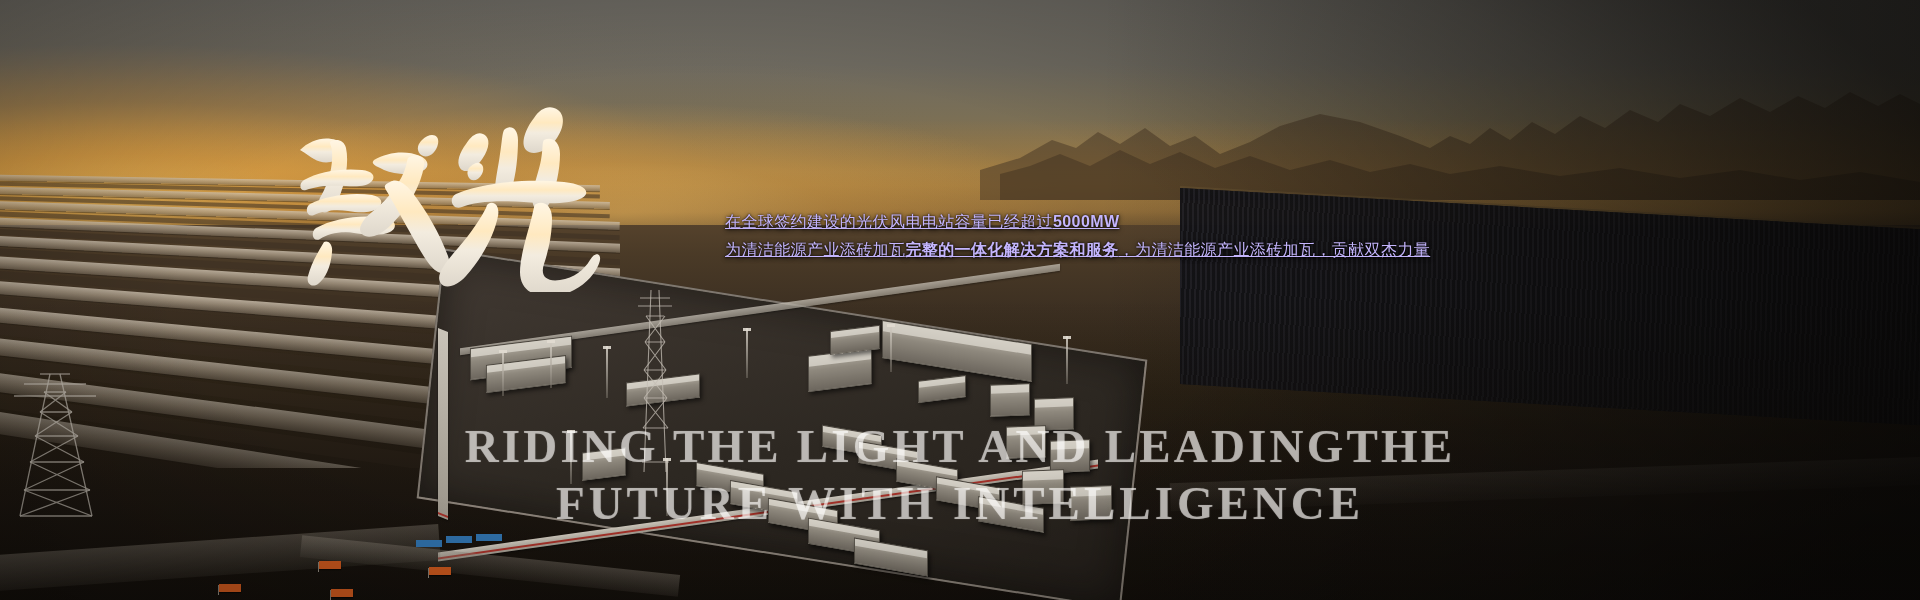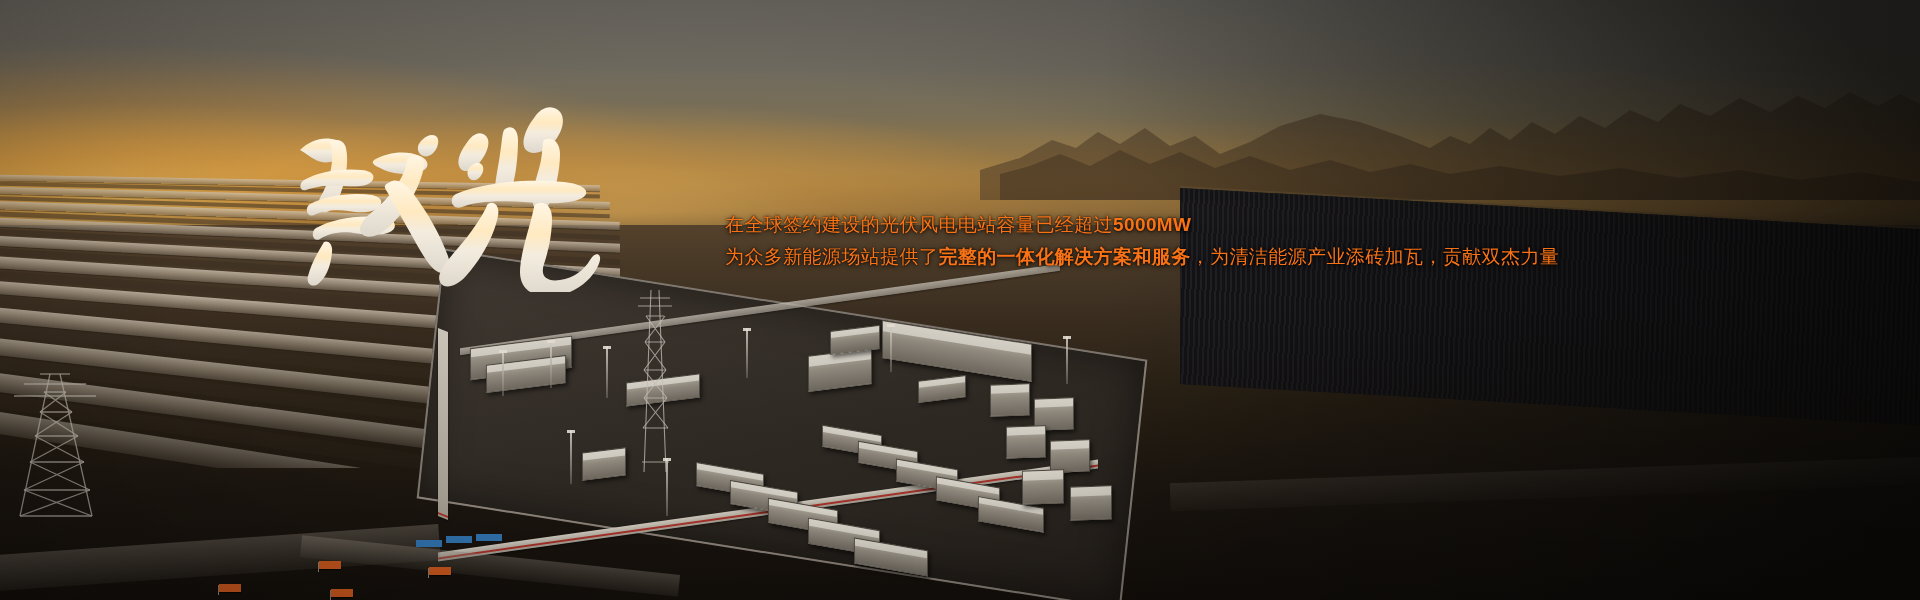--- a/index.html
+++ b/index.html
@@ -270,27 +270,28 @@
   .headline .gap-sp { display: inline-block; width: 18px; }
   .headline-mark {
     display: inline-block;
     width: 15px;
     height: 33px;
     background: #d90000;
     vertical-align: -3px;
     margin-left: 16px;
   }
   .sub-line {
-    font-size: 19px;
-    color: #f97316;
+    font-size: 16px;
+    color: #c4b5fd;
     letter-spacing: 0.4px;
     line-height: 1.55;
     margin-top: 3px;
     text-shadow: 0 1px 5px rgba(0,0,0,0.9), 0 0 2px rgba(0,0,0,0.95);
     white-space: nowrap;
+    text-decoration: underline;
   }
   .sub-line.first { margin-top: 14px; }
   .sub-line b { font-weight: 700; }
 
   
   .english-wrap {
     position: absolute;
     left: 0; top: 418px;
     width: 1920px;
     text-align: center;
@@ -551,20 +552,22 @@
     </svg>
   </div>
 
   <div class="text-block">
 
     <div class="sub-line first">
       <span>在全球签约建设的光伏风电电站容量已经超过</span><b>5000MW</b>
     </div>
 
     <div class="sub-line">
-      <span>为众多新能源场站提供了</span><b>完整的一体化解决方案和服务</b><span>，为清洁能源产业添砖加瓦，贡献双杰力量</span>
+      <span>为清洁能源产业添砖加瓦</span><b>完整的一体化解决方案和服务</b><span>，为清洁能源产业添砖加瓦，贡献双杰力量</span>
     </div>
   </div>
 
   <div class="english-wrap">
+    <div class="eng-line l1">RIDING THE LIGHT AND LEADINGTHE</div>
+    <div class="eng-line l2">FUTURE WITH INTELLIGENCE</div>
   </div>
 
 </div>
 
 </body></html>

